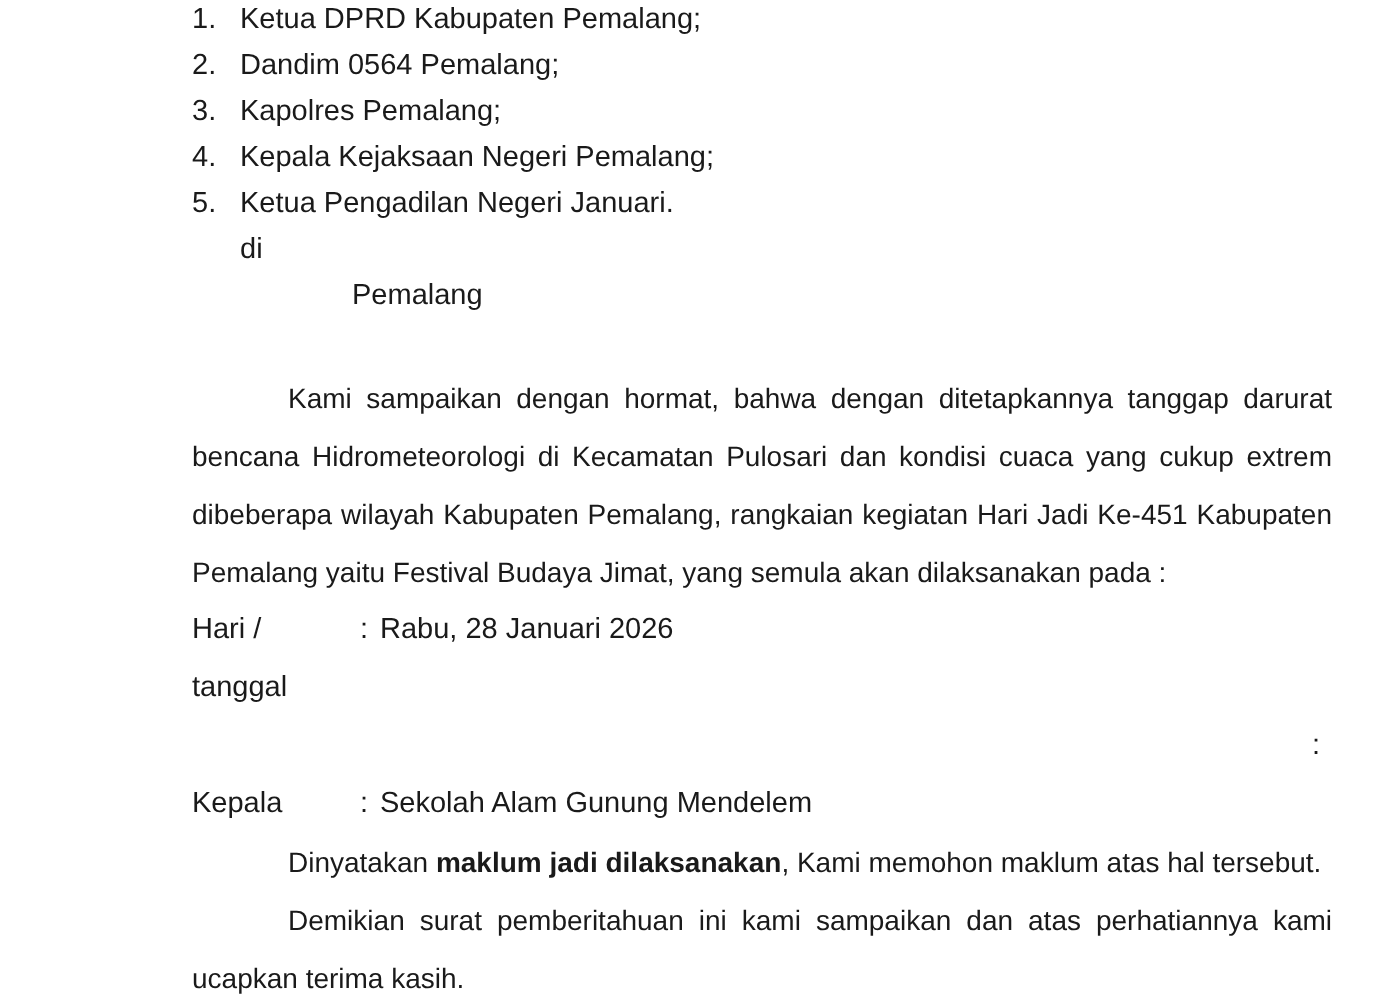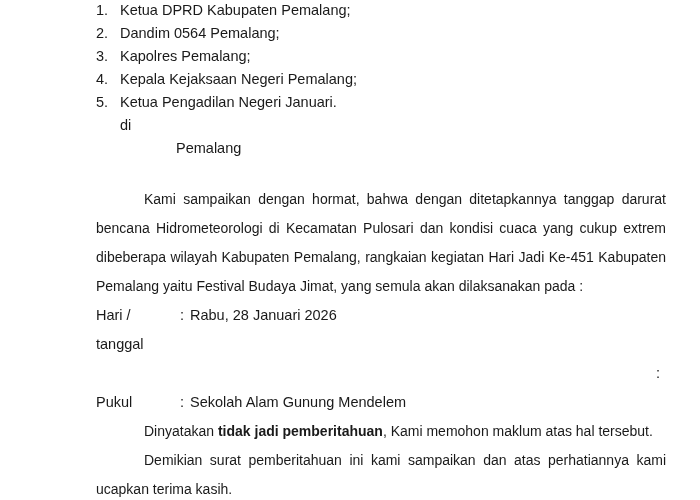--- a/index.html
+++ b/index.html
@@ -128,24 +128,24 @@
 
     <div class="detail-row">
       <span class="label">Hari / tanggal</span>
       <span class="sep">:</span>
       <span class="value">Rabu, 28 Januari 2026</span>
     </div>
     <div class="detail-row">
       <span class="sep">:</span>
     </div>
     <div class="detail-row">
-      <span class="label">Pukul</span>
+      <span class="label">Kepala</span>
       <span class="sep">:</span>
       <span class="value">Sekolah Alam Gunung Mendelem</span>
     </div>
 
-    <p class="para indent"><span>Dinyatakan </span><span class="bold">tidak jadi pemberitahuan</span><span>, Kami memohon maklum atas hal tersebut.</span></p>
+    <p class="para indent"><span>Dinyatakan </span><span class="bold">maklum jadi dilaksanakan</span><span>, Kami memohon maklum atas hal tersebut.</span></p>
 
     <p class="para indent closing">Demikian surat pemberitahuan ini kami sampaikan dan atas perhatiannya kami ucapkan terima kasih.</p>
 
   </div>
 
 </div>
 
 </body></html>

